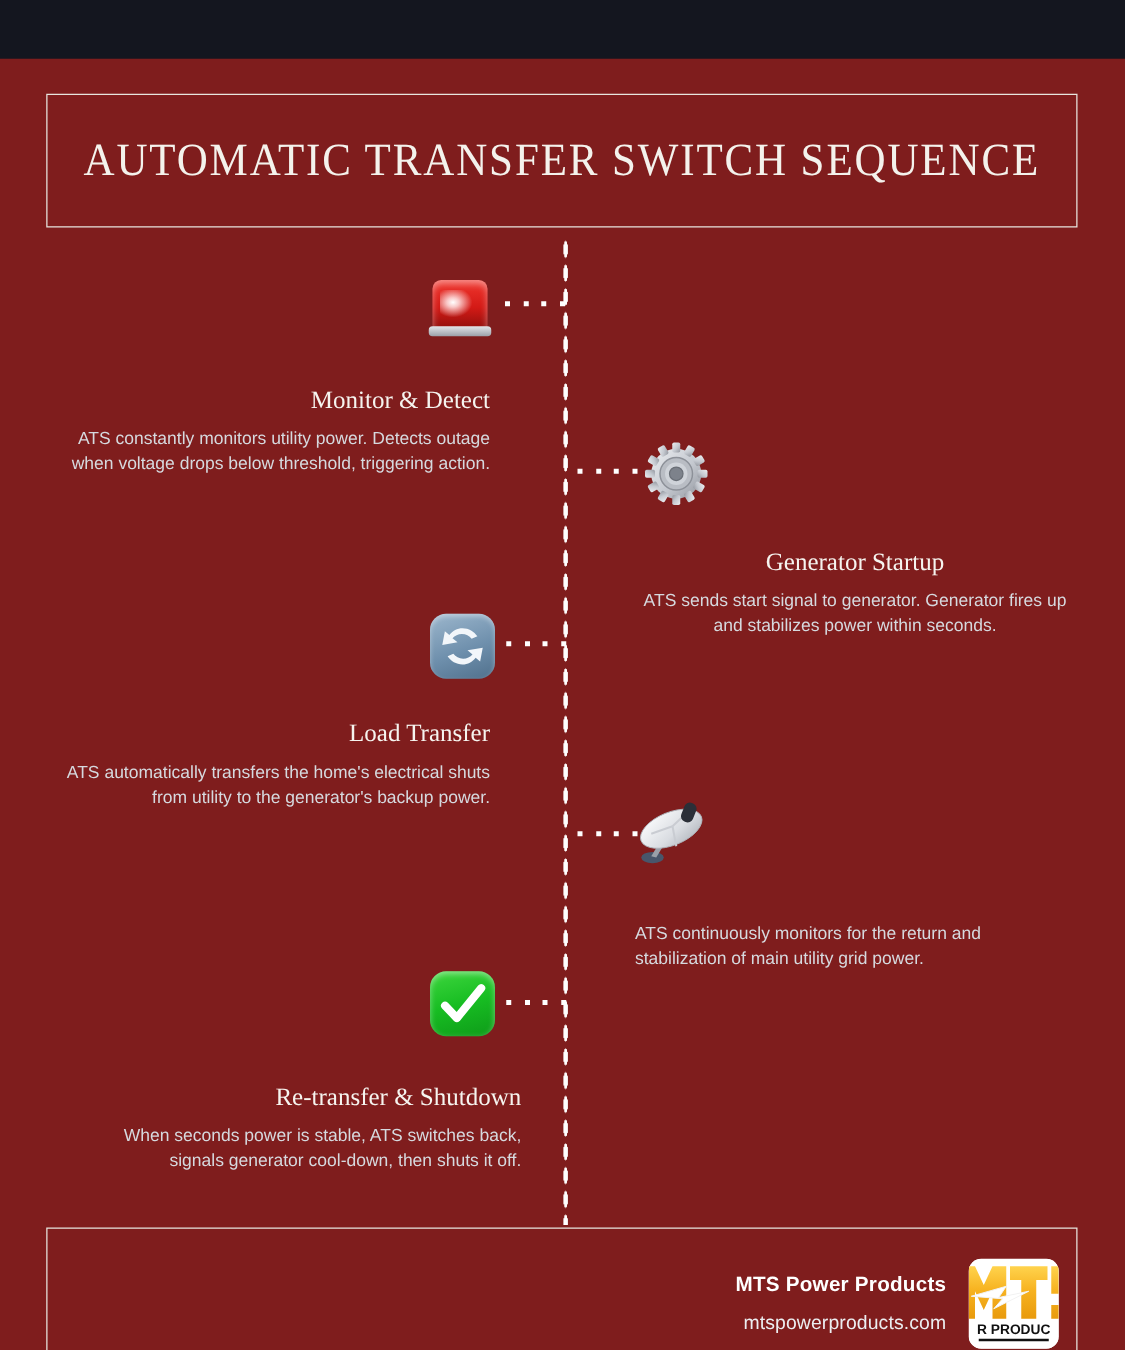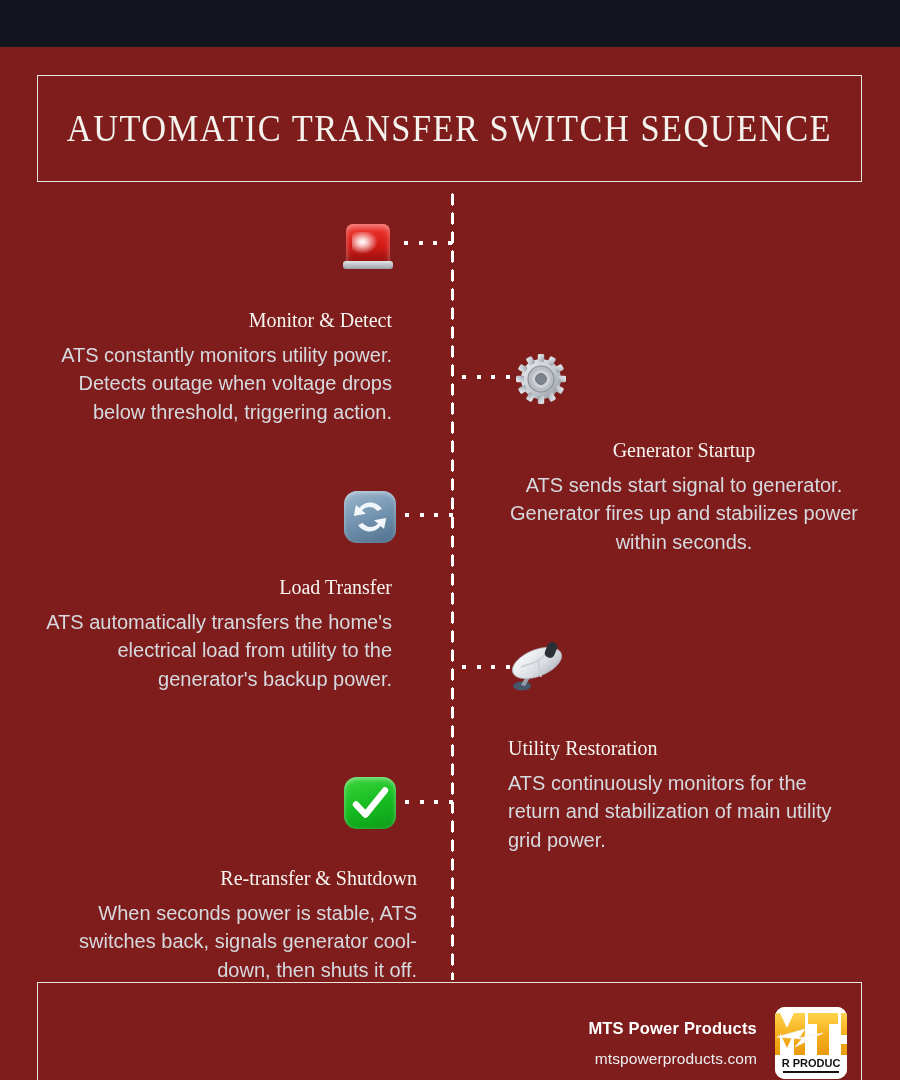--- a/index.html
+++ b/index.html
@@ -82,21 +82,21 @@
   .step-title {
     font-family: "Liberation Serif", "DejaVu Serif", serif;
     font-size: 20px;
     color: #f6f4ef;
     line-height: 1.15;
     margin: 0 0 9px 0;
     white-space: nowrap;
   }
   .step-body {
     font-family: "Liberation Sans", sans-serif;
-    font-size: 20px;
+    font-size: 14px;
     line-height: 1.42;
     color: #d6d9de;
     margin: 0;
   }
   .align-right { text-align: right; }
   .align-left  { text-align: left; }
 
   
   .icon-wrap {
     position: absolute;
@@ -285,21 +285,21 @@
     </svg>
   </div>
   <div class="connector" style="left:405px; top:466px; width:48px;">
     <i></i>
       <i></i>
       <i></i>
       <i></i>
   </div>
   <div class="step-text align-right" style="left:40px; top:529px; width:352px;">
     <div class="step-title">Load Transfer</div>
-    <div class="step-body">ATS automatically transfers the home's electrical load from utility to the generator's backup power.</div>
+    <div class="step-body">ATS automatically transfers the home's electrical shuts from utility to the generator's backup power.</div>
   </div>
 
   <div class="icon-wrap" style="left:506px; top:588px;">
     <svg class="dish-svg" width="60" height="58" viewBox="0 0 60 58">
       <defs>
         <linearGradient id="dishGrad" x1="0.1" y1="0" x2="0.9" y2="1">
           <stop offset="0%" stop-color="#fbfcfd"></stop>
           <stop offset="60%" stop-color="#dadde2"></stop>
           <stop offset="100%" stop-color="#b2b6bd"></stop>
         </linearGradient>
@@ -314,21 +314,20 @@
       <rect x="38" y="5" width="10" height="16" rx="4.5" fill="#2b2f38" transform="rotate(22 43 13)"></rect>
     </svg>
   </div>
   <div class="connector" style="left:462px; top:618px; width:48px;">
     <i></i>
       <i></i>
       <i></i>
       <i></i>
   </div>
   <div class="step-text align-left" style="left:508px; top:690px; width:352px;">
-    <div class="step-title">Utility Restoration</div>
     <div class="step-body">ATS continuously monitors for the return and stabilization of main utility grid power.</div>
   </div>
 
   <div class="icon-wrap" style="left:339px; top:725px;">
     <div class="check-sq"></div>
     <svg class="check-svg" width="52" height="52" viewBox="0 0 52 52">
       <path d="M12 27.5 L21.5 37.5 L41 13.5" stroke="#ffffff" stroke-width="6.4" fill="none" stroke-linecap="round" stroke-linejoin="round"></path>
     </svg>
   </div>
   <div class="connector" style="left:405px; top:753px; width:48px;">

